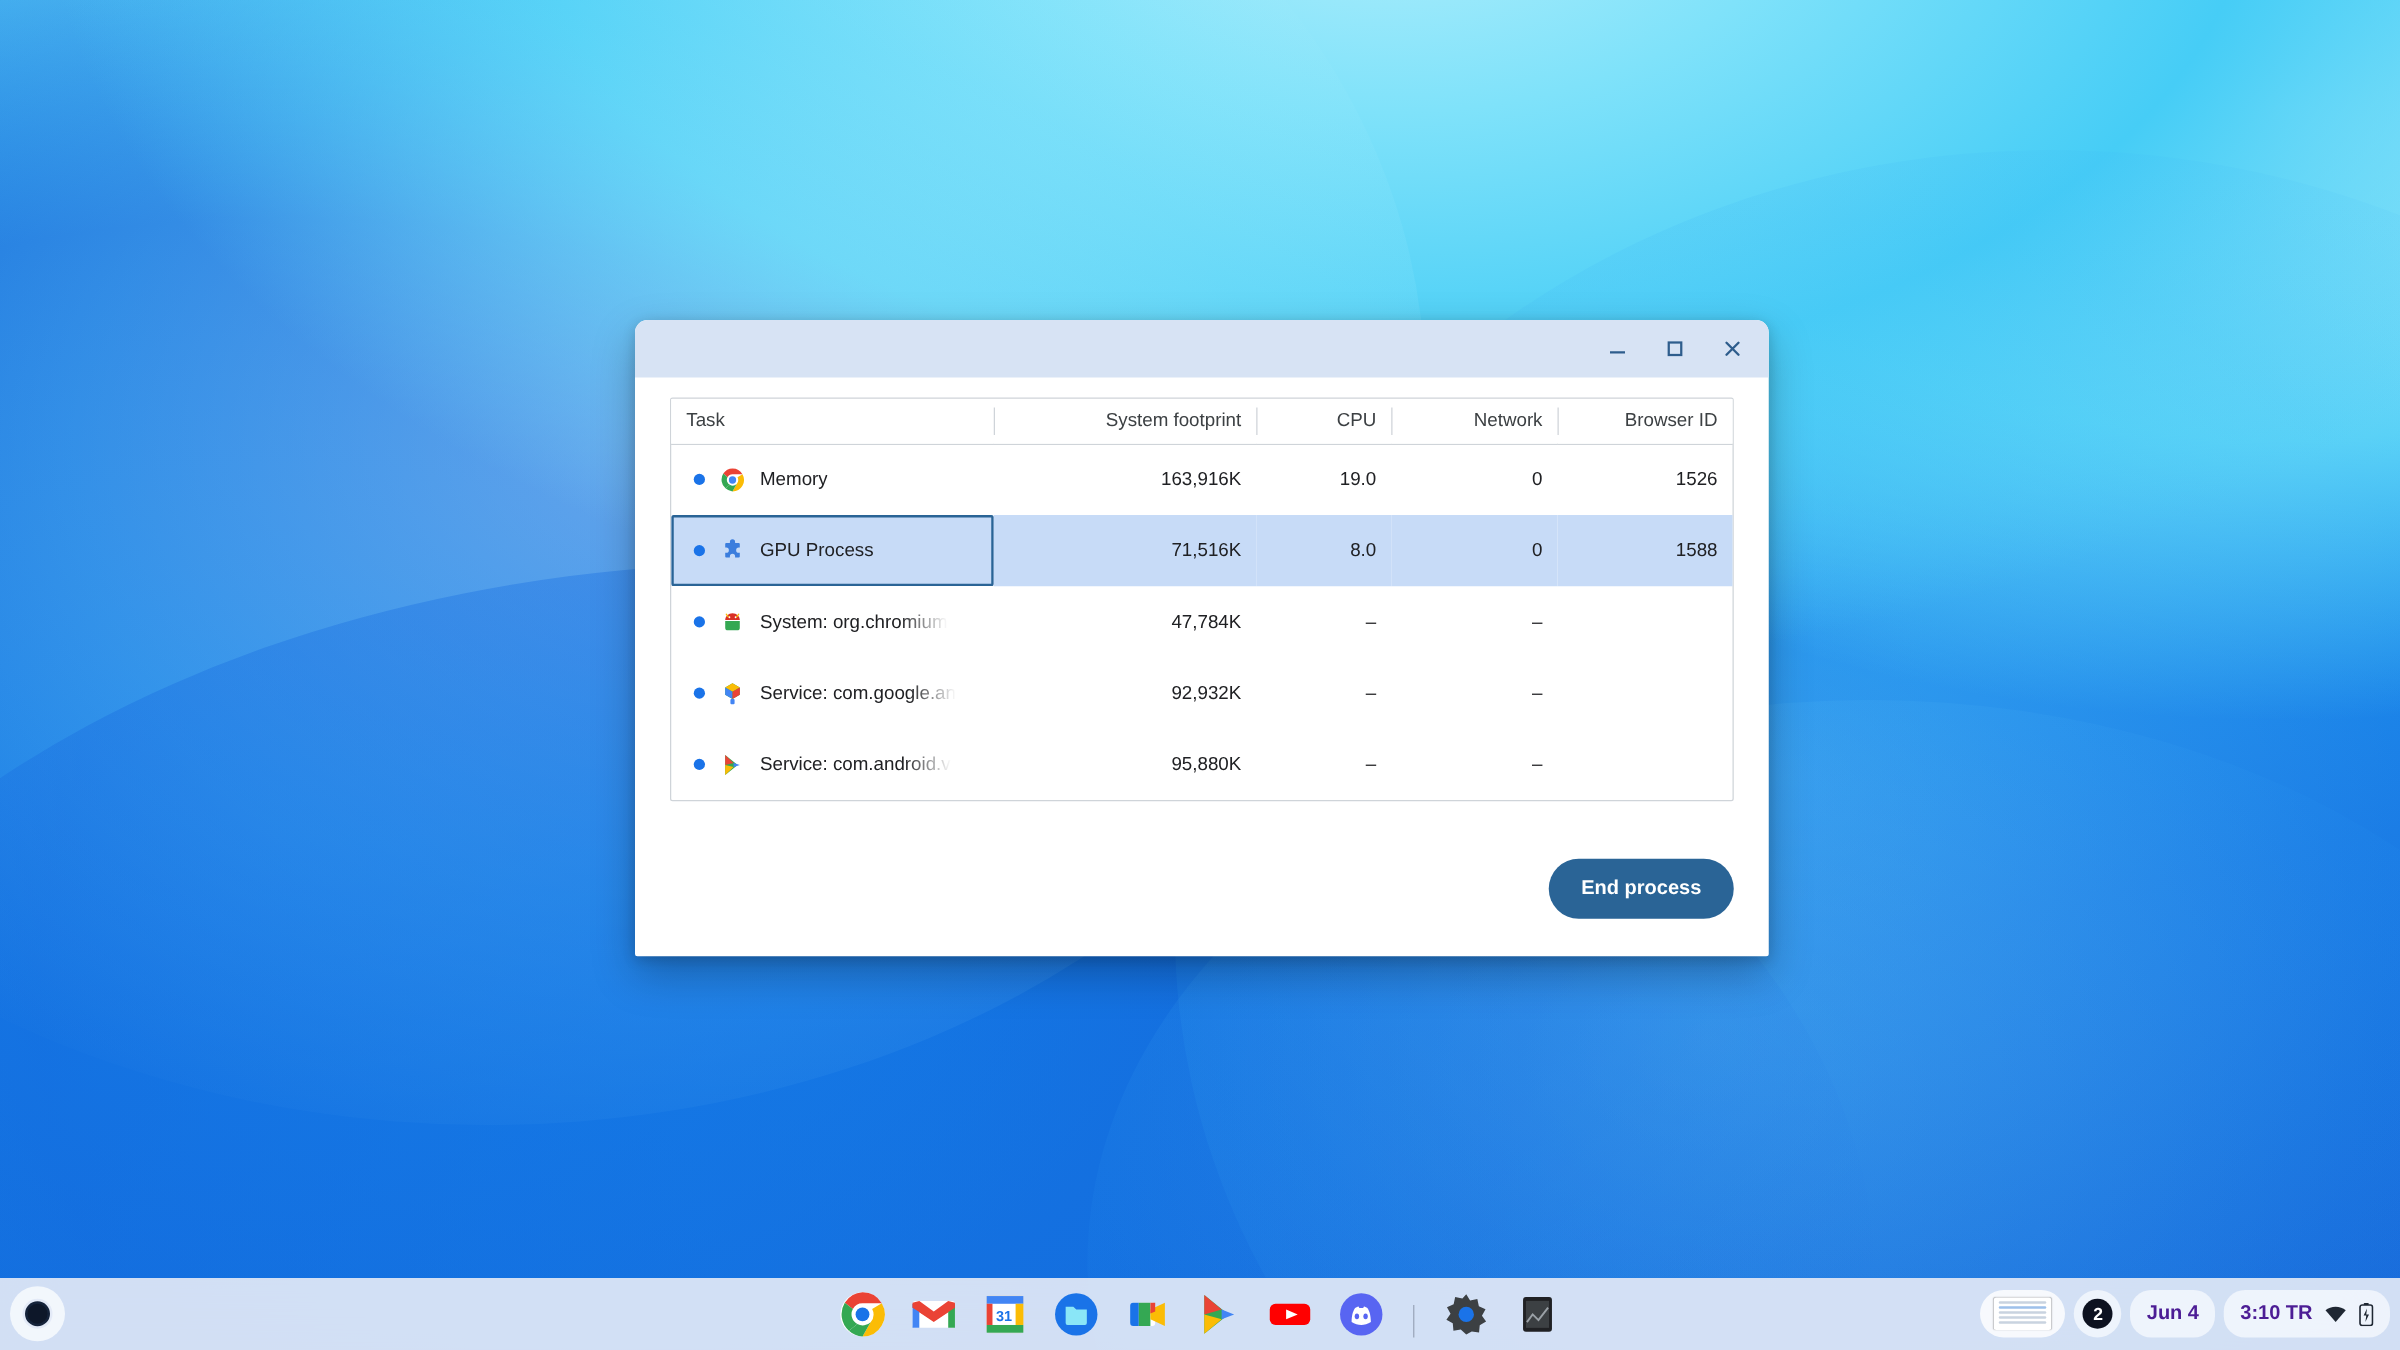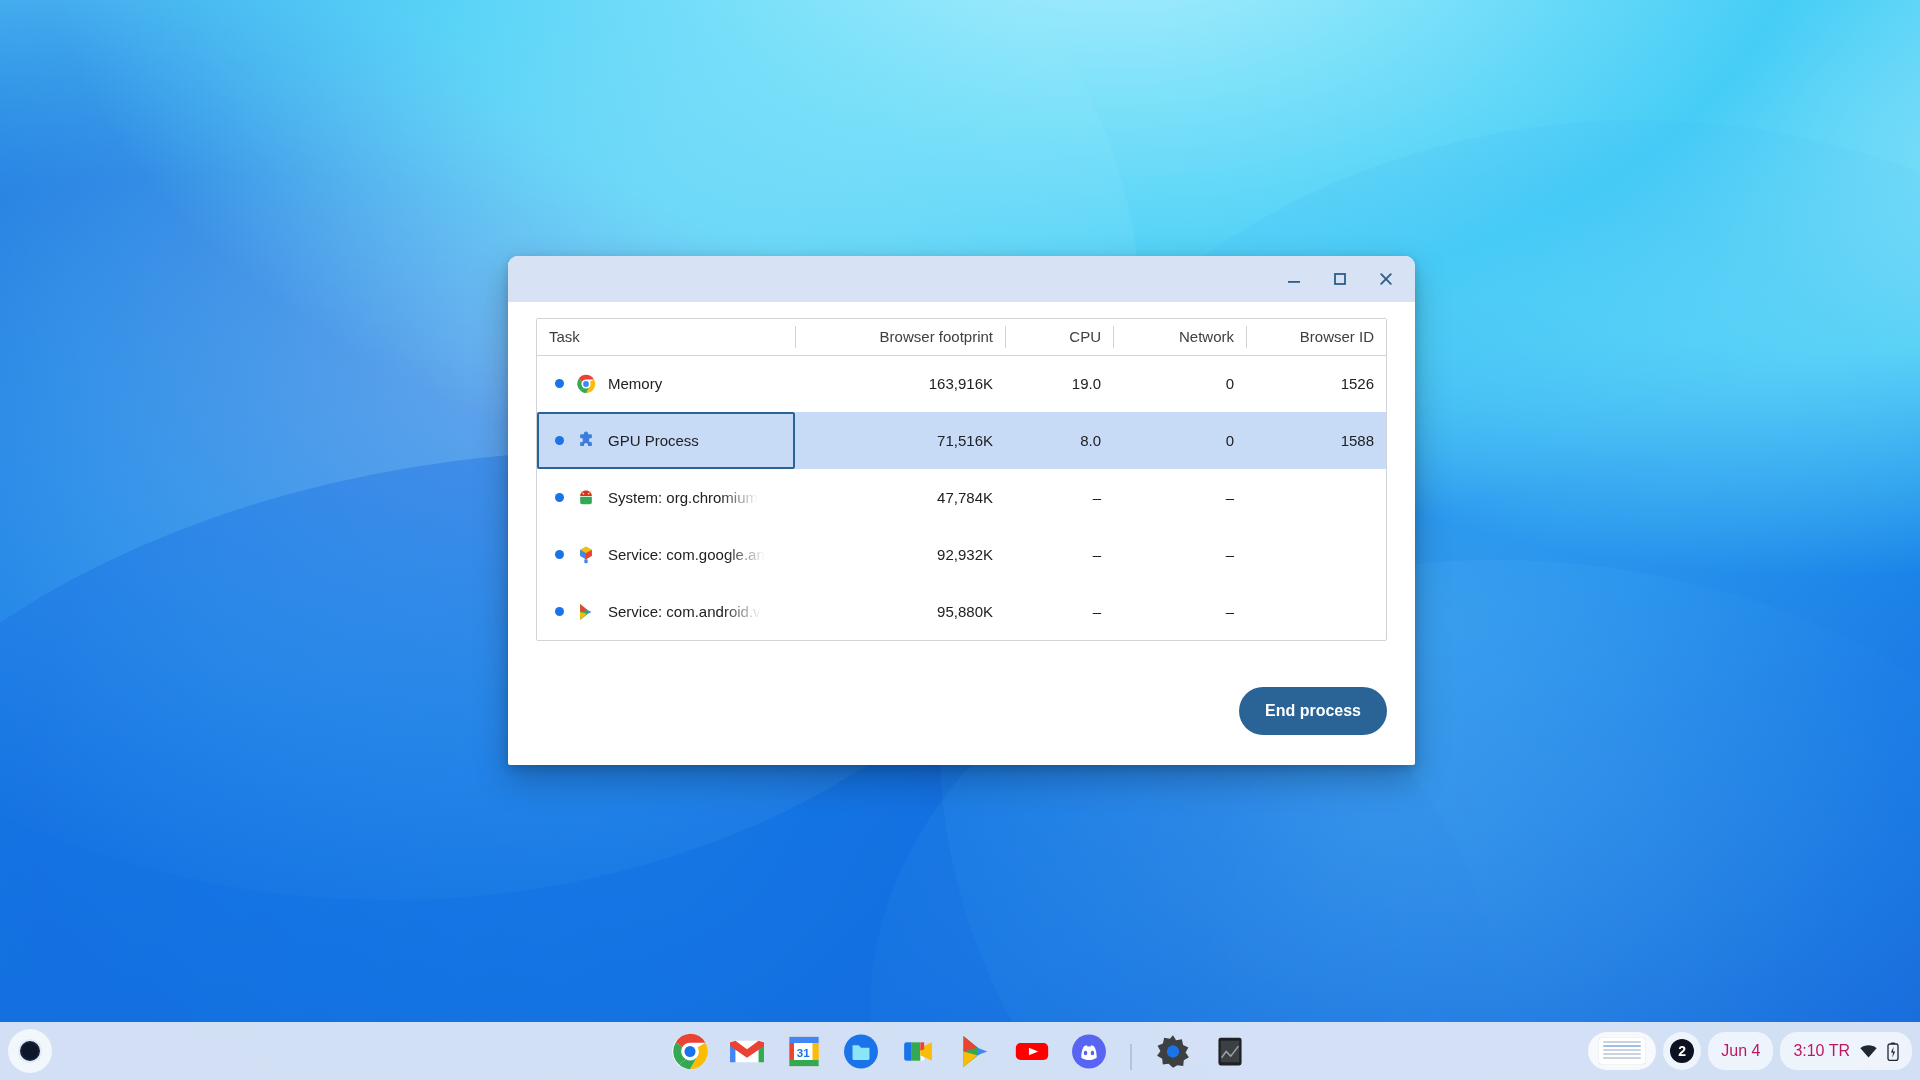--- a/index.html
+++ b/index.html
@@ -165,21 +165,21 @@
   
   #status {
     position:absolute; right:8px; top:50%; transform:translateY(-50%);
     display:flex; align-items:center; gap:7px;
   }
   .pod {
     background:rgba(255,255,255,.62);
     border-radius:17px; height:38px;
     display:flex; align-items:center; justify-content:center;
     padding:0 13px;
-    font-size:16px; color:#be185d; font-weight:normal;
+    font-size:16px; color:#4c1d95; font-weight:bold;
   }
   #win-preview {
     width:68px; height:38px; border-radius:19px;
     background:rgba(255,255,255,.82);
     display:flex; align-items:center; justify-content:center;
     overflow:hidden;
   }
   #win-preview .mini {
     width:46px; height:26px; background:#fff; border-radius:2px;
     box-shadow:0 0 1px rgba(0,0,0,.3);
@@ -229,21 +229,21 @@
           <path d="M2.2 2.2 L11.8 11.8 M11.8 2.2 L2.2 11.8" stroke="#2e5d8c" stroke-width="1.9" stroke-linecap="round"></path>
         </svg>
     </div>
   </div>
 
   <div id="table-wrap">
     <table>
       <thead>
         <tr>
           <th class="th-task">Task</th>
-          <th class="th-mem">Browser footprint</th>
+          <th class="th-mem">System footprint</th>
           <th class="th-cpu">CPU</th>
           <th class="th-net">Network</th>
           <th class="th-pid">Browser ID</th>
         </tr>
       </thead>
       <tbody id="tbody">
           <tr>
     <td class="c-task">
       <span class="taskcell">
         <span class="dot"></span>

